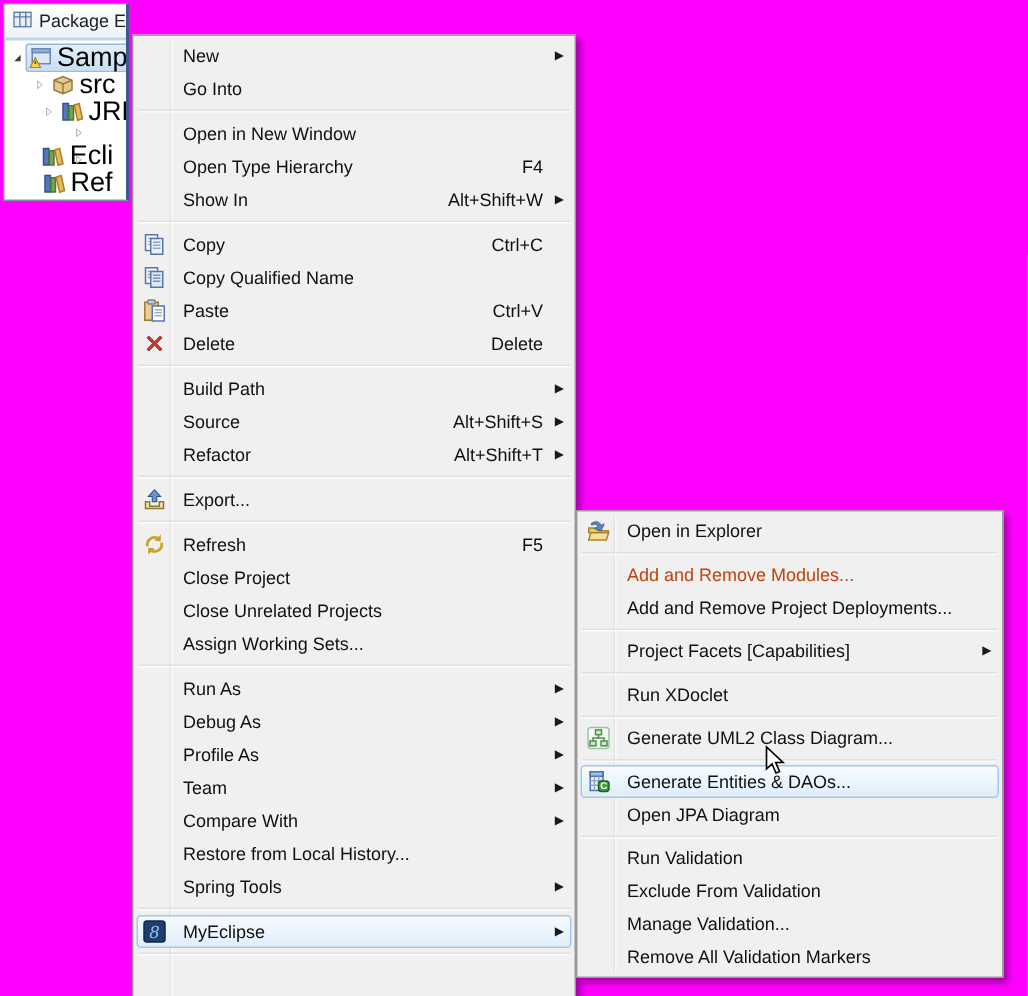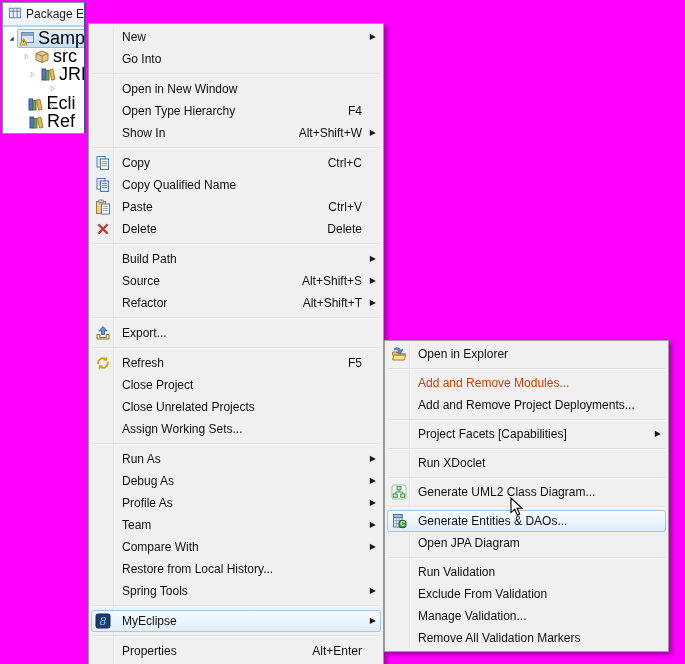--- a/index.html
+++ b/index.html
@@ -340,25 +340,20 @@
           <svg viewBox="0 0 16 16">
             <rect x="1" y="1" width="14" height="14" rx="2" fill="#1d3d6e" stroke="#122747"></rect>
             <text x="8" y="12" font-size="11" font-style="italic" font-family="DejaVu Serif, serif" fill="#8fc3ee" text-anchor="middle">8</text>
           </svg>
         </span>
         <span class="mi-label">MyEclipse</span>
         <span class="mi-shortcut"></span>
         <span class="mi-arrow">▶</span>
       </div>
       <div class="menu-sep"></div>
-      <div class="menu-item">
-        <span class="mi-label">Properties</span>
-        <span class="mi-shortcut">Alt+Enter</span>
-        <span class="mi-arrow"></span>
-      </div>
     </nav>
 
   <nav class="menu menu-sub" id="menu-sub">
     <div class="gutter"></div>
   <div class="menu-item">
         <span class="mi-icon">
           <svg viewBox="0 0 16 16">
             <path d="M1.5 6 h4.7 l1.5 1.8 h6.8 v1.4 h-13z" fill="#e8c36a" stroke="#a8842f"></path>
             <path d="M1.5 14 L2.9 9.2 h11.9 L13.2 14 Z" fill="#f7df96" stroke="#a8842f"></path>
             <path d="M3 3.2 C5.5 0.8 9 1.6 9.6 4.3 L11.8 3.3 L9.8 7.8 L5.4 6.3 L7.6 5.3 C7 3.4 5 3 3.6 4.3 Z" fill="#5b86c8" stroke="#2c4f86" stroke-width="0.5"></path>

